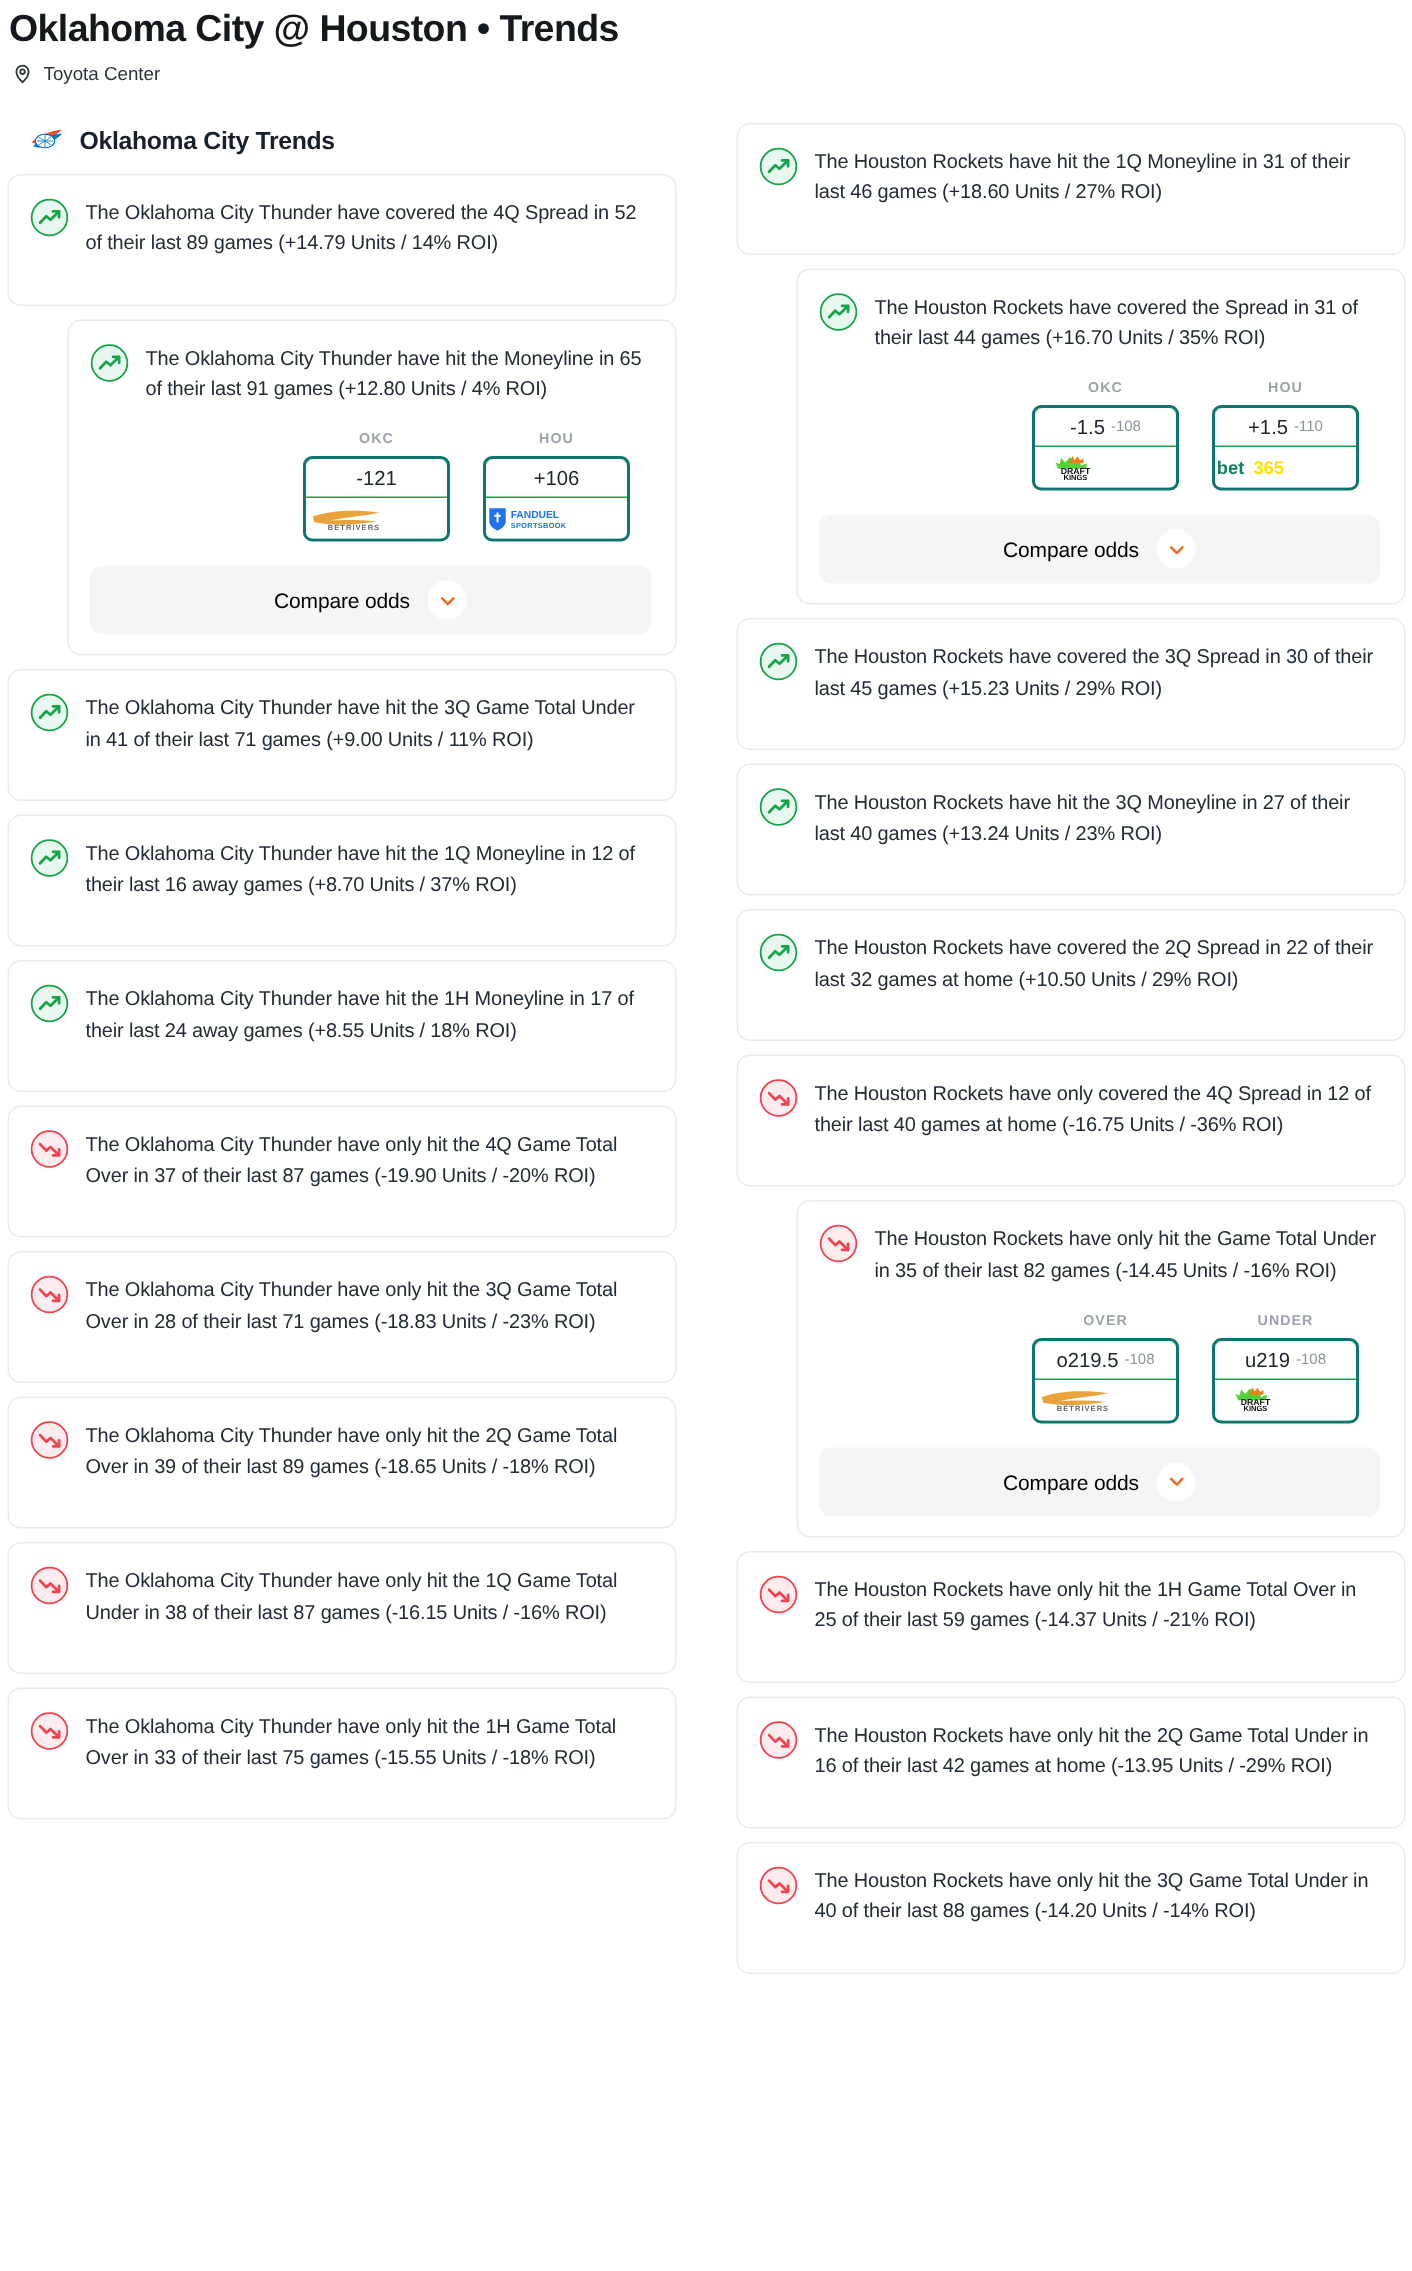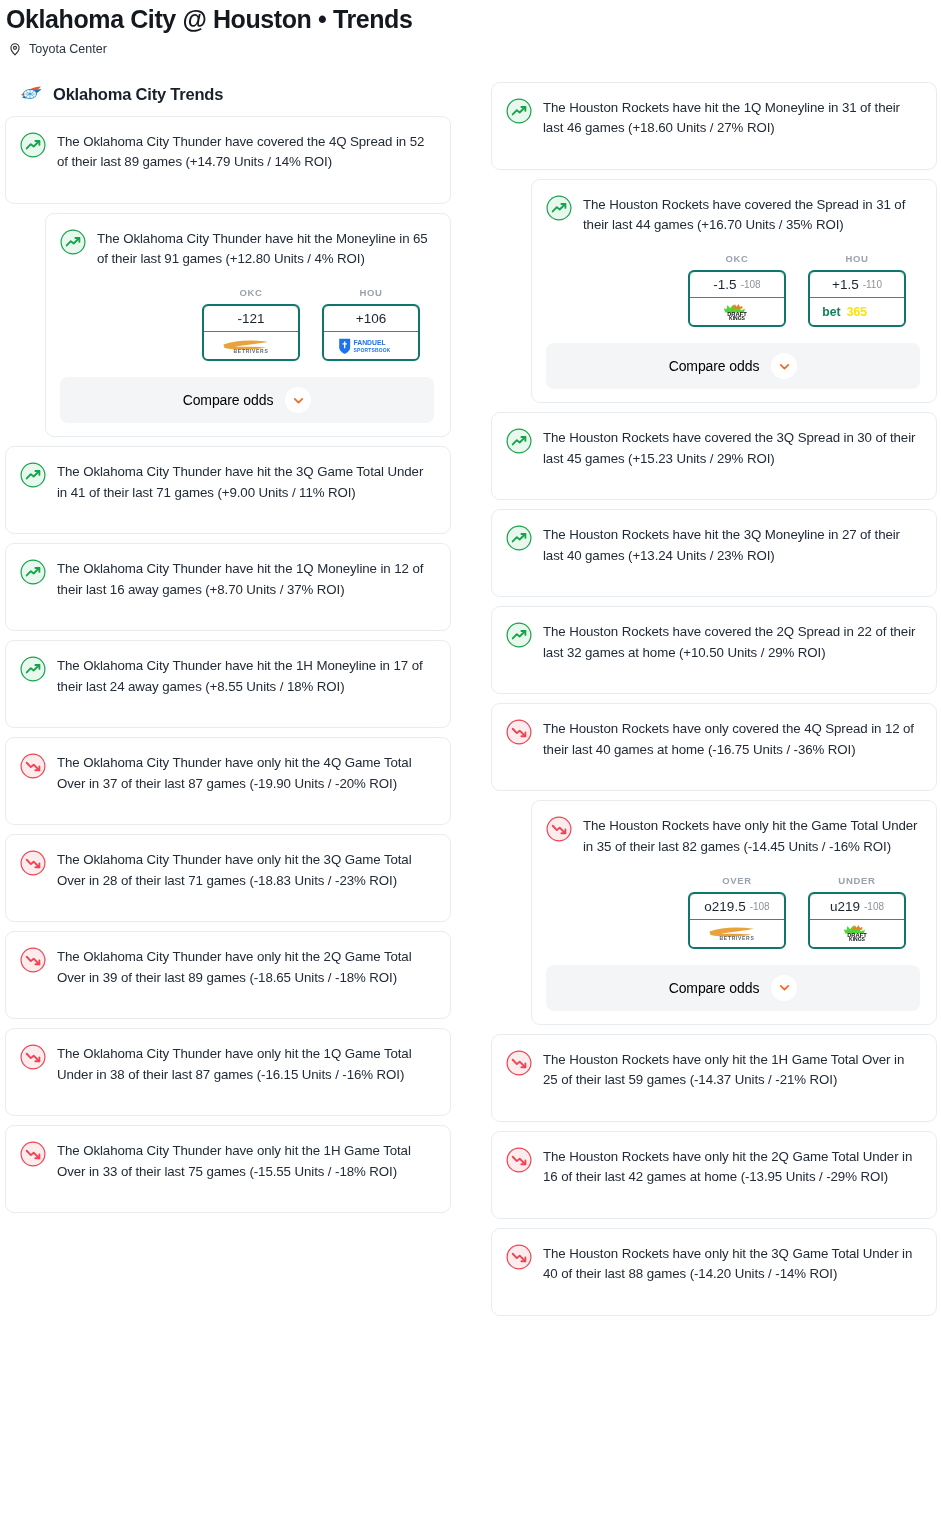--- a/index.html
+++ b/index.html
@@ -109,21 +109,20 @@
     font-size: 13.5px;
     font-weight: 500;
     color: #1c2430;
     background: #fff;
   }
   .odds-value .juice { color: #8b939e; font-size: 10px; }
   .book-cell {
     height: 27px;
     display: flex;
     align-items: center;
-    justify-content: center;
     background: #fff;
     border-radius: 0 0 6px 6px;
   }
   .book-logo { height: 18px; display: block; }
 
   .compare-btn {
     margin: 16px 0 0 0;
     background: #f4f5f6;
     border: none;
     border-radius: 8px;

